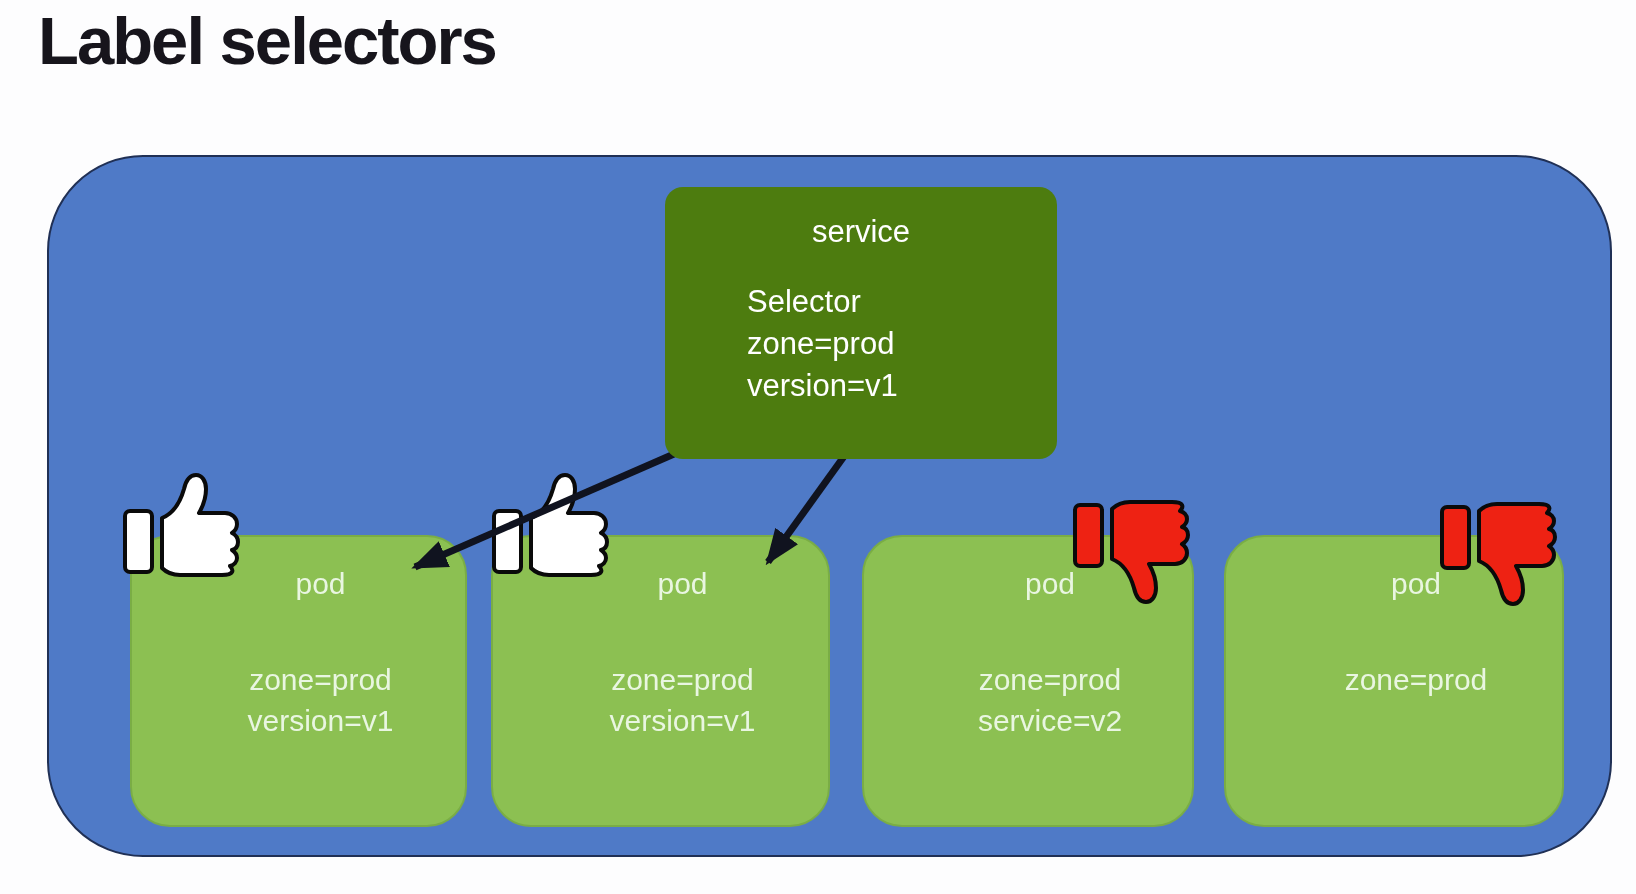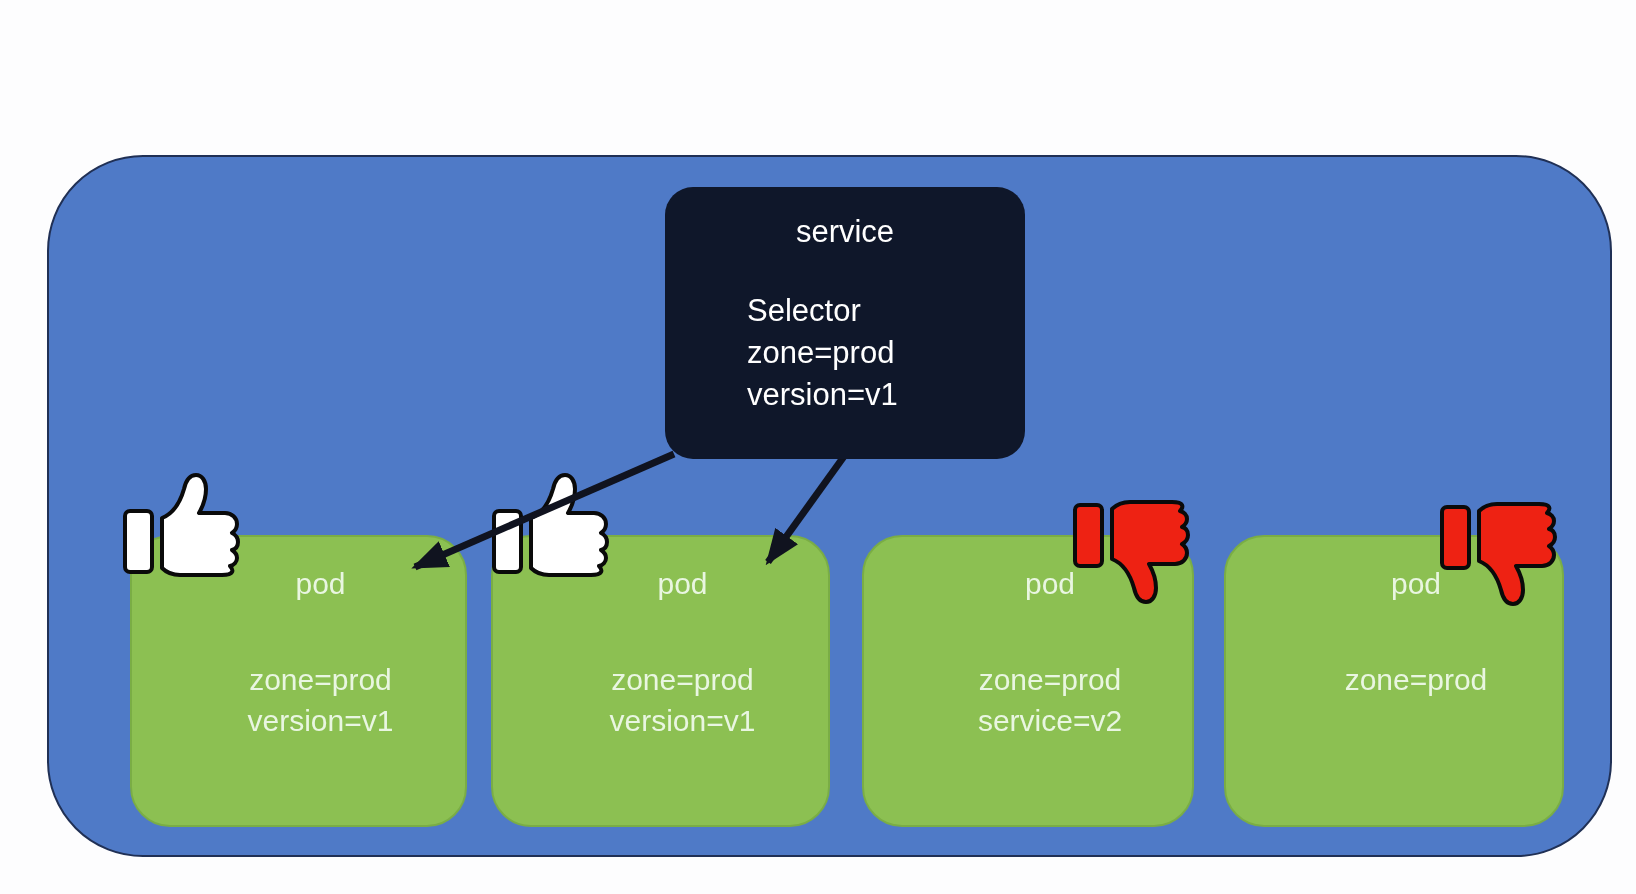--- a/index.html
+++ b/index.html
@@ -18,33 +18,33 @@
   .cluster{
     position:absolute;left:47px;top:155px;
     width:1565px;height:702px;
     background:#4f7ac7;
     border:2px solid #203055;
     border-radius:96px;
     box-sizing:border-box;
   }
   .service{
     position:absolute;left:616px;top:30px;
-    width:360px;height:272px;
-    background:#0f172a;
-    border-radius:28px;
+    width:392px;height:272px;
+    background:#4d7c0f;
+    border-radius:18px;
     color:#ffffff;
     z-index:3;
   }
   .service-name{
     margin-top:26px;
     text-align:center;
     font-size:31px;line-height:38px;
   }
   .service-selectors{
-    margin-top:39px;margin-left:82px;
+    margin-top:30px;margin-left:82px;
     font-size:31px;line-height:42px;
   }
   .pod{
     position:absolute;top:378px;height:292px;
     background:#8cc052;
     border:2px solid #7aad45;
     border-radius:40px;
     box-sizing:border-box;
     color:#e9f6e1;
     padding-left:44px;
@@ -79,20 +79,21 @@
     z-index:2;pointer-events:none;
   }
   .arrows line{stroke:#10131f;stroke-width:7;}
   .arrowhead{fill:#10131f;}
 </style>
 </head>
 <body>
 
 <div class="stage">
 
+  <h1 class="title">Label selectors</h1>
 
   <div class="cluster">
 
     <div class="pod pod-1">
       <span class="thumb thumb-up thumb-up-1">
         <svg viewBox="0 0 122 104" aria-hidden="true">
           <rect class="thumb-shape" x="3" y="39" width="27" height="61" rx="5" stroke="#0a0a0a" stroke-width="4"></rect>
           <path class="thumb-shape" stroke="#0a0a0a" stroke-width="4" stroke-linejoin="round" d="M40,96 L40,46 C50,42 58,31 62,17 C64,8 68,3 74,3 C80,3 84,9 84,17 C84,25 81,34 77,41 L103,41 C110,41 115,46 115,52 C115,56 113,59 110,61 C114,63 116,66 116,70 C116,74 114,77 110,78 C113,80 115,83 115,86 C115,90 112,93 108,94 C110,96 111,98 110,100 C109,102 105,103 100,103 L58,103 C50,103 44,100 40,96 Z"></path>
         </svg>
       </span>

